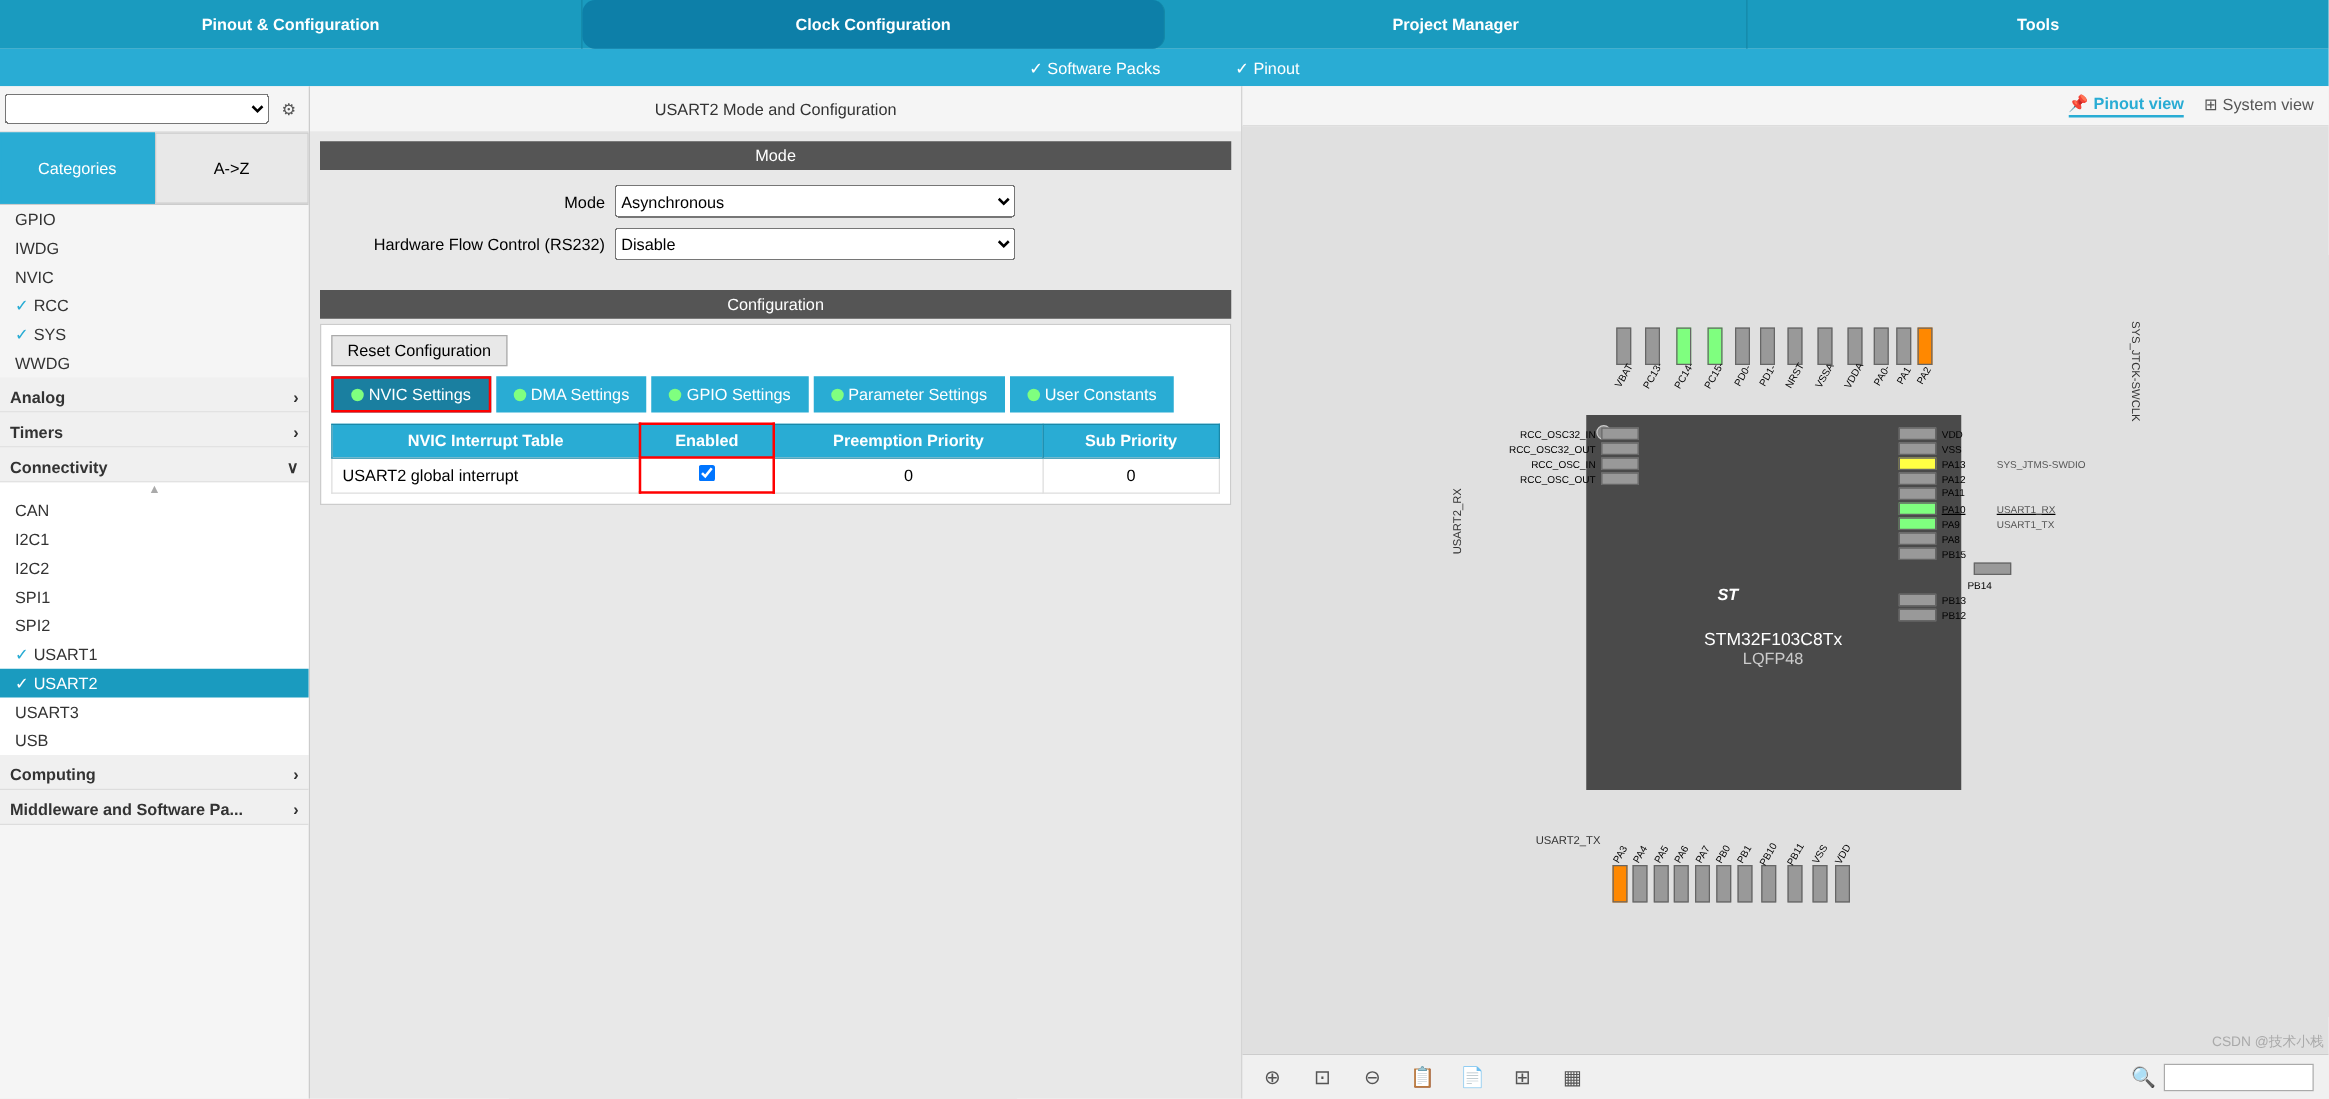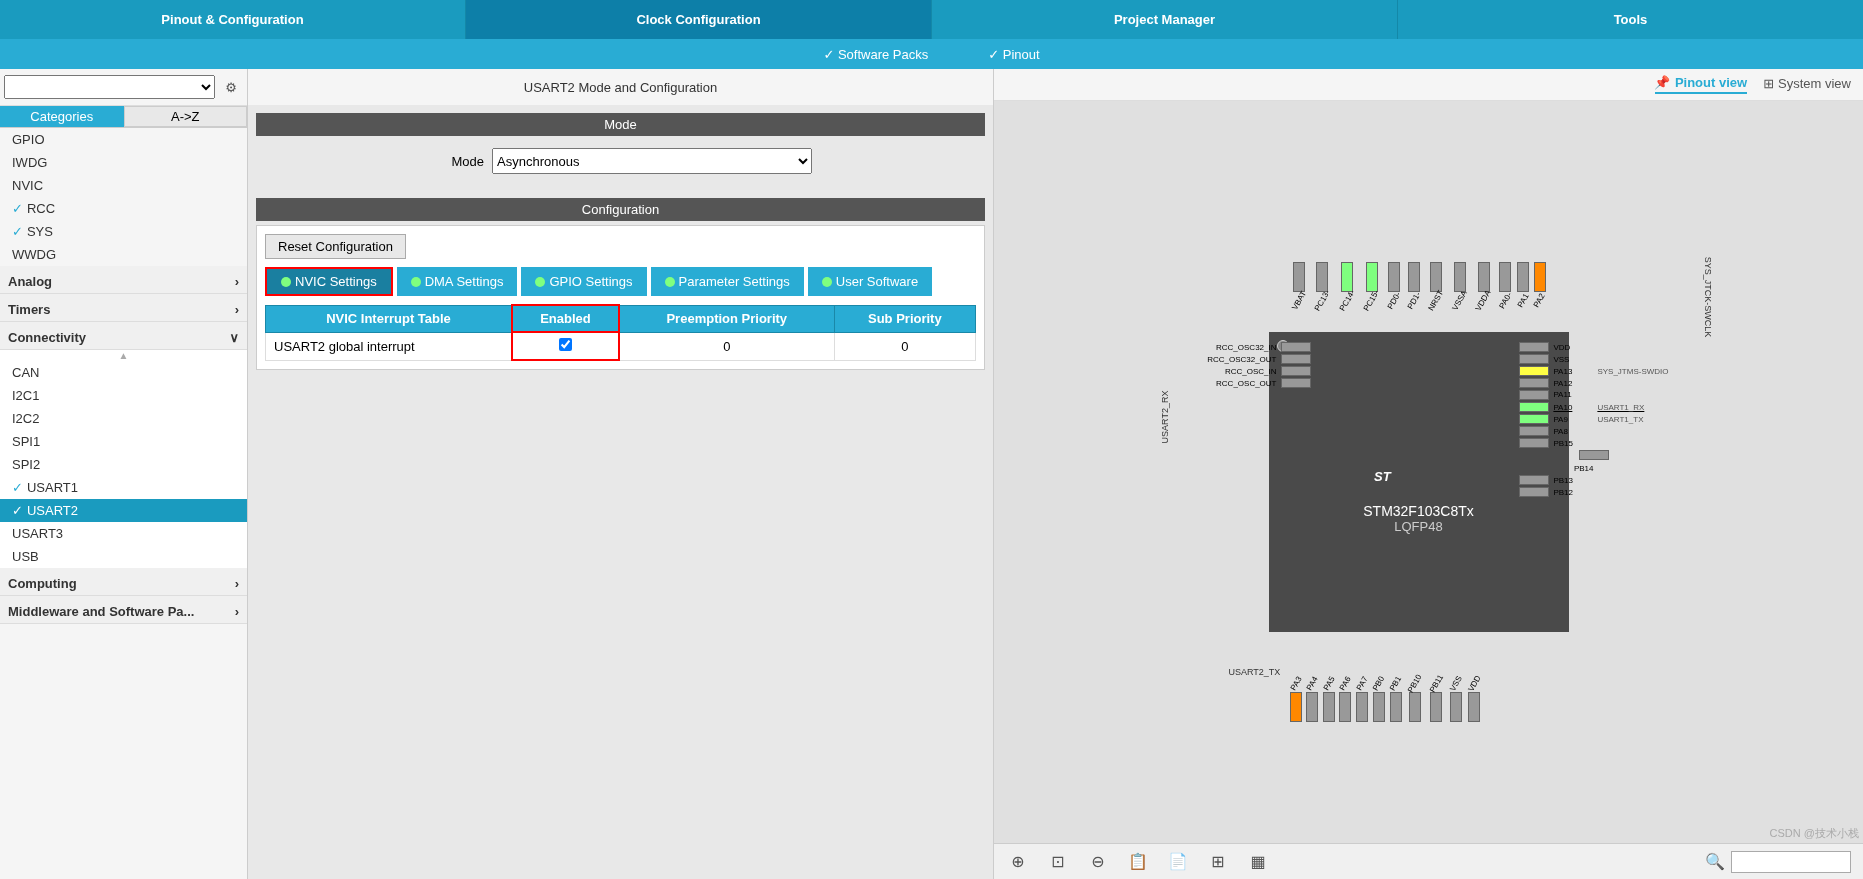--- a/index.html
+++ b/index.html
@@ -17,20 +17,21 @@
       align-items: center;
       justify-content: center;
       color: white;
       font-size: 15px;
       font-weight: bold;
       border-right: 1px solid #1488a8;
       cursor: pointer;
     }
     .top-nav-item.active {
       background: #0d7fa8;
+      border-radius: 10px;
     }
     .top-nav-item:last-child { border-right: none; }
 
     
     .sub-nav {
       display: flex;
       height: 30px;
       background: #29acd4;
       align-items: center;
       justify-content: center;
@@ -82,21 +83,21 @@
       cursor: pointer;
       color: #555;
     }
 
     .sidebar-tabs {
       display: flex;
       border-bottom: 1px solid #ccc;
     }
     .sidebar-tab {
       flex: 1;
-      padding: 2px 8px;
+      padding: 20px 8px;
       text-align: center;
       cursor: pointer;
       font-size: 12px;
       background: #e8e8e8;
       border: 1px solid #ccc;
     }
     .sidebar-tab.active {
       background: #29acd4;
       color: white;
       border-color: #29acd4;
@@ -482,20 +483,26 @@
 
     <div class="mode-section">
       <span>Mode</span>
     </div>
 
     <div class="mode-fields">
       <div class="mode-field-row">
         <span class="mode-field-label">Mode</span>
         <select class="mode-field-select">
           <option>Asynchronous</option>
+        </select>
+      </div>
+      <div class="mode-field-row">
+        <span class="mode-field-label">Hardware Flow Control (RS232)</span>
+        <select class="mode-field-select">
+          <option>Disable</option>
         </select>
       </div>
     </div>
 
     <div class="config-section">
       <span>Configuration</span>
     </div>
 
     <div class="config-inner">
       <button class="reset-btn">
@@ -514,21 +521,21 @@
         <button class="config-tab">
           <span class="dot"></span>
           <span>GPIO Settings</span>
         </button>
         <button class="config-tab">
           <span class="dot"></span>
           <span>Parameter Settings</span>
         </button>
         <button class="config-tab">
           <span class="dot"></span>
-          <span>User Software</span>
+          <span>User Constants</span>
         </button>
       </div>
 
       
       <table class="nvic-table">
         <thead>
           <tr>
             <th>NVIC Interrupt Table</th>
             <th class="enabled-col">Enabled</th>
             <th>Preemption Priority</th>

